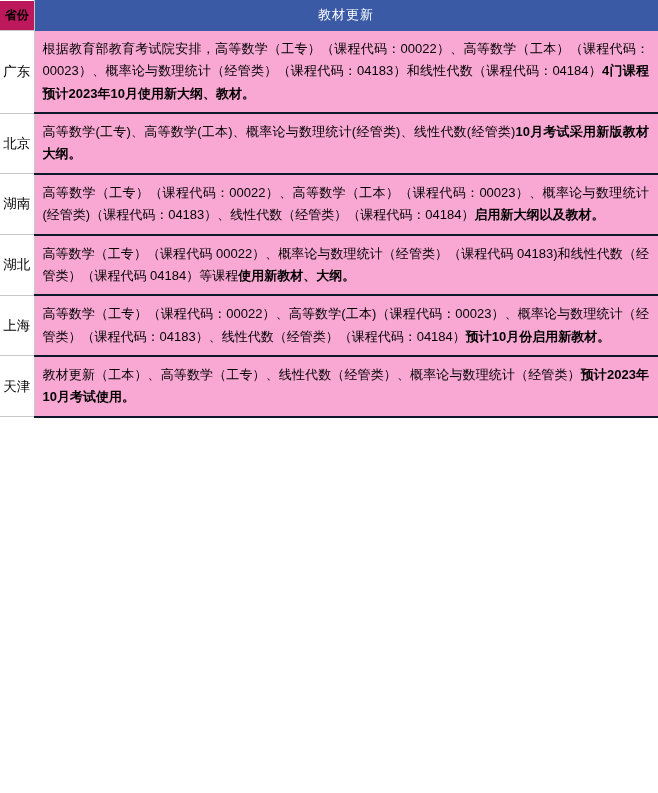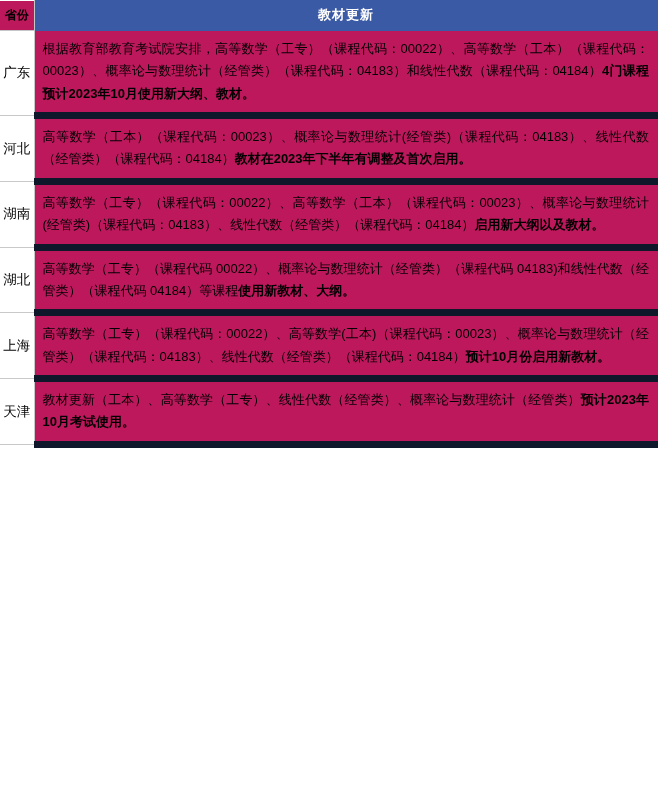--- a/index.html
+++ b/index.html
@@ -16,21 +16,21 @@
     border-collapse: collapse;
     width: 658px;
     table-layout: fixed;
   }
   table.update-table col.col-province { width: 34px; }
   table.update-table col.col-content { width: 624px; }
 
   thead th.header-cell {
     background: #3b5aa6;
     color: #ffffff;
-    font-weight: bold;
+    font-weight: normal;
     font-size: 13px;
     text-align: center;
     padding: 5px 0 6px 0;
     border: 1px solid #3b5aa6;
     letter-spacing: 1px;
   }
   thead th.header-province {
     background: #be185d;
     border: 1px solid #c6c6c6;
     border-top: none;
@@ -50,24 +50,24 @@
     border-left: none;
     padding: 5px 1px;
     background: #ffffff;
   }
   td.content-cell {
     vertical-align: middle;
     font-size: 13px;
     line-height: 1.72;
     padding: 7px 9px 7px 8px;
     border-top: 1px solid #c9c9c9;
-    border-bottom: 7px solid #0f172a;
+    border-bottom: 2px solid #0f172a;
     border-right: none;
     border-left: none;
-    background: #be185d;
+    background: #f9a8d4;
     text-align: justify;
   }
   .content-cell .plain { font-weight: normal; }
   .content-cell .emph { font-weight: bold; }
   .note-top {
     font-size: 12px;
     line-height: 1.4;
     text-align: center;
   }
 </style>
@@ -86,22 +86,22 @@
       </th>
       <th class="header-cell">教材更新</th>
     </tr>
   </thead>
   <tbody>
       <tr>
         <td class="province-cell">广东</td>
         <td class="content-cell"><span class="plain">根据教育部教育考试院安排，高等数学（工专）（课程代码：00022）、高等数学（工本）（课程代码：00023）、概率论与数理统计（经管类）（课程代码：04183）和线性代数（课程代码：04184）</span><span class="emph">4门课程预计2023年10月使用新大纲、教材。</span></td>
       </tr>
       <tr>
-        <td class="province-cell">河北</td>
-        <td class="content-cell"><span class="plain">高等数学（工本）（课程代码：00023）、概率论与数理统计(经管类)（课程代码：04183）、线性代数（经管类）（课程代码：04184）</span><span class="emph">教材在2023年下半年有调整及首次启用。</span></td>
+        <td class="province-cell">北京</td>
+        <td class="content-cell"><span class="plain">高等数学(工专)、高等数学(工本)、概率论与数理统计(经管类)、线性代数(经管类)</span><span class="emph">10月考试采用新版教材大纲。</span></td>
       </tr>
       <tr>
         <td class="province-cell">湖南</td>
         <td class="content-cell"><span class="plain">高等数学（工专）（课程代码：00022）、高等数学（工本）（课程代码：00023）、概率论与数理统计(经管类)（课程代码：04183）、线性代数（经管类）（课程代码：04184）</span><span class="emph">启用新大纲以及教材。</span></td>
       </tr>
       <tr>
         <td class="province-cell">湖北</td>
         <td class="content-cell"><span class="plain">高等数学（工专）（课程代码 00022）、概率论与数理统计（经管类）（课程代码 04183)和线性代数（经管类）（课程代码 04184）等课程</span><span class="emph">使用新教材、大纲。</span></td>
       </tr>
       <tr>

